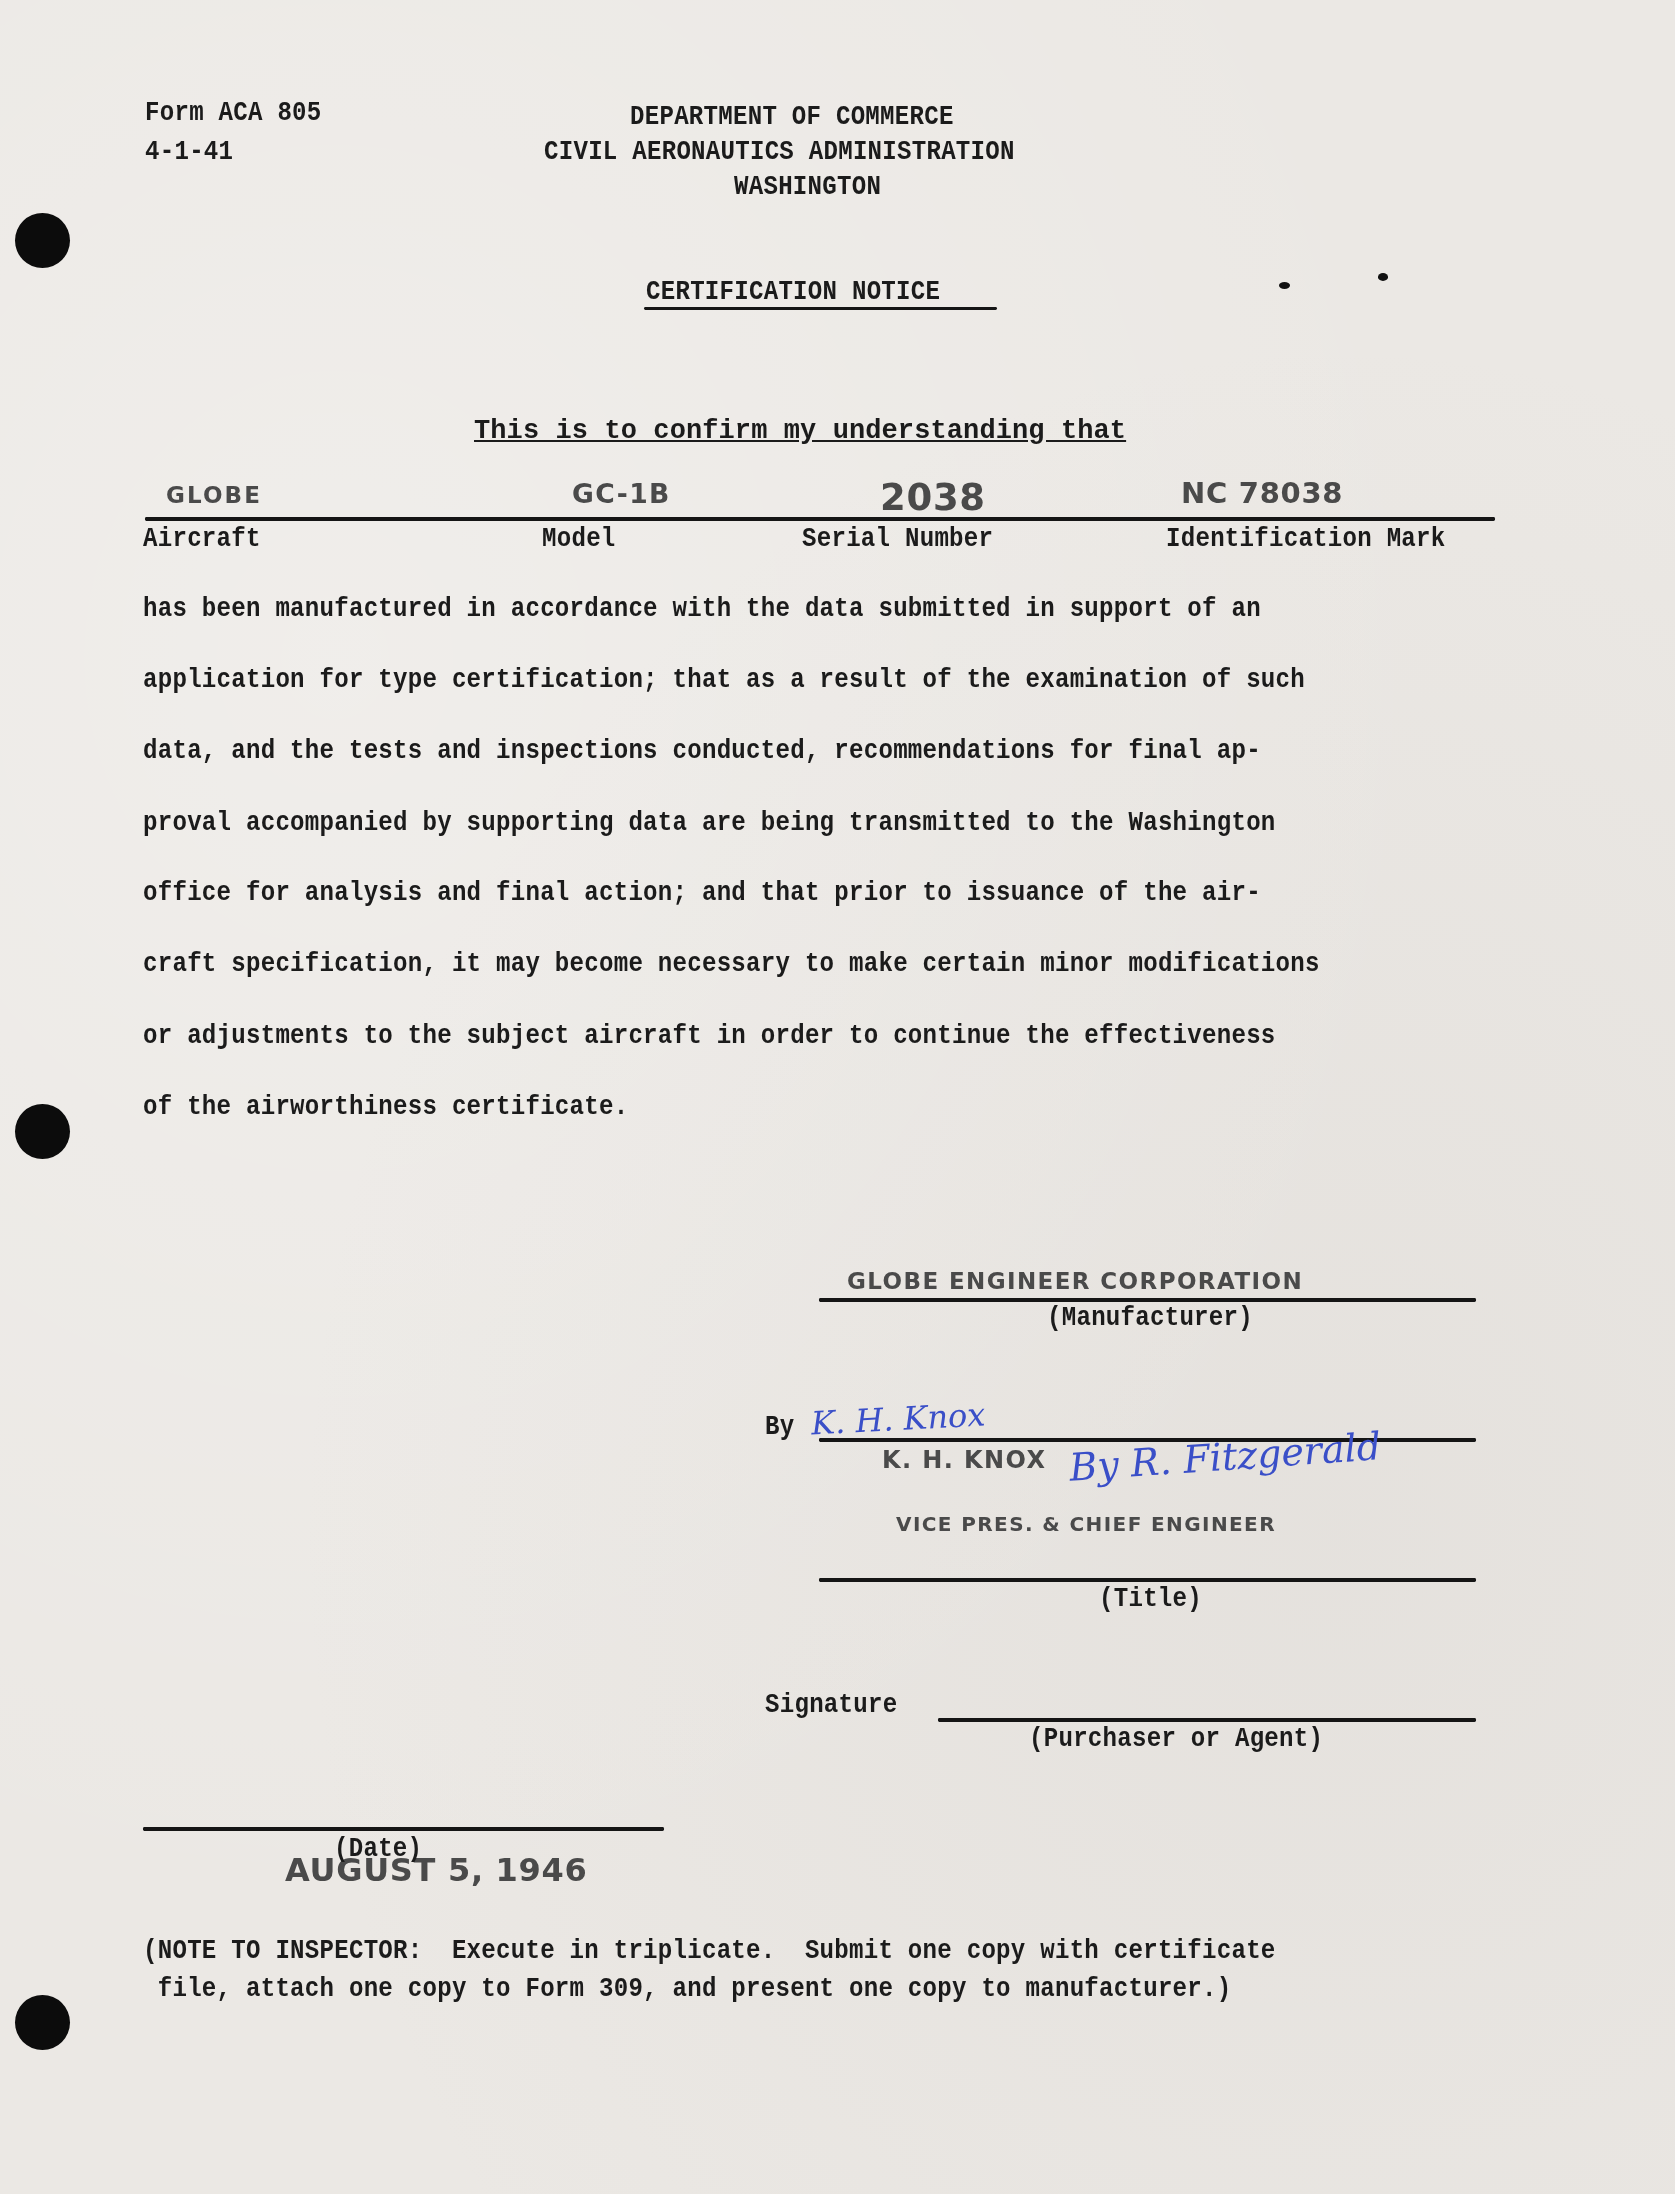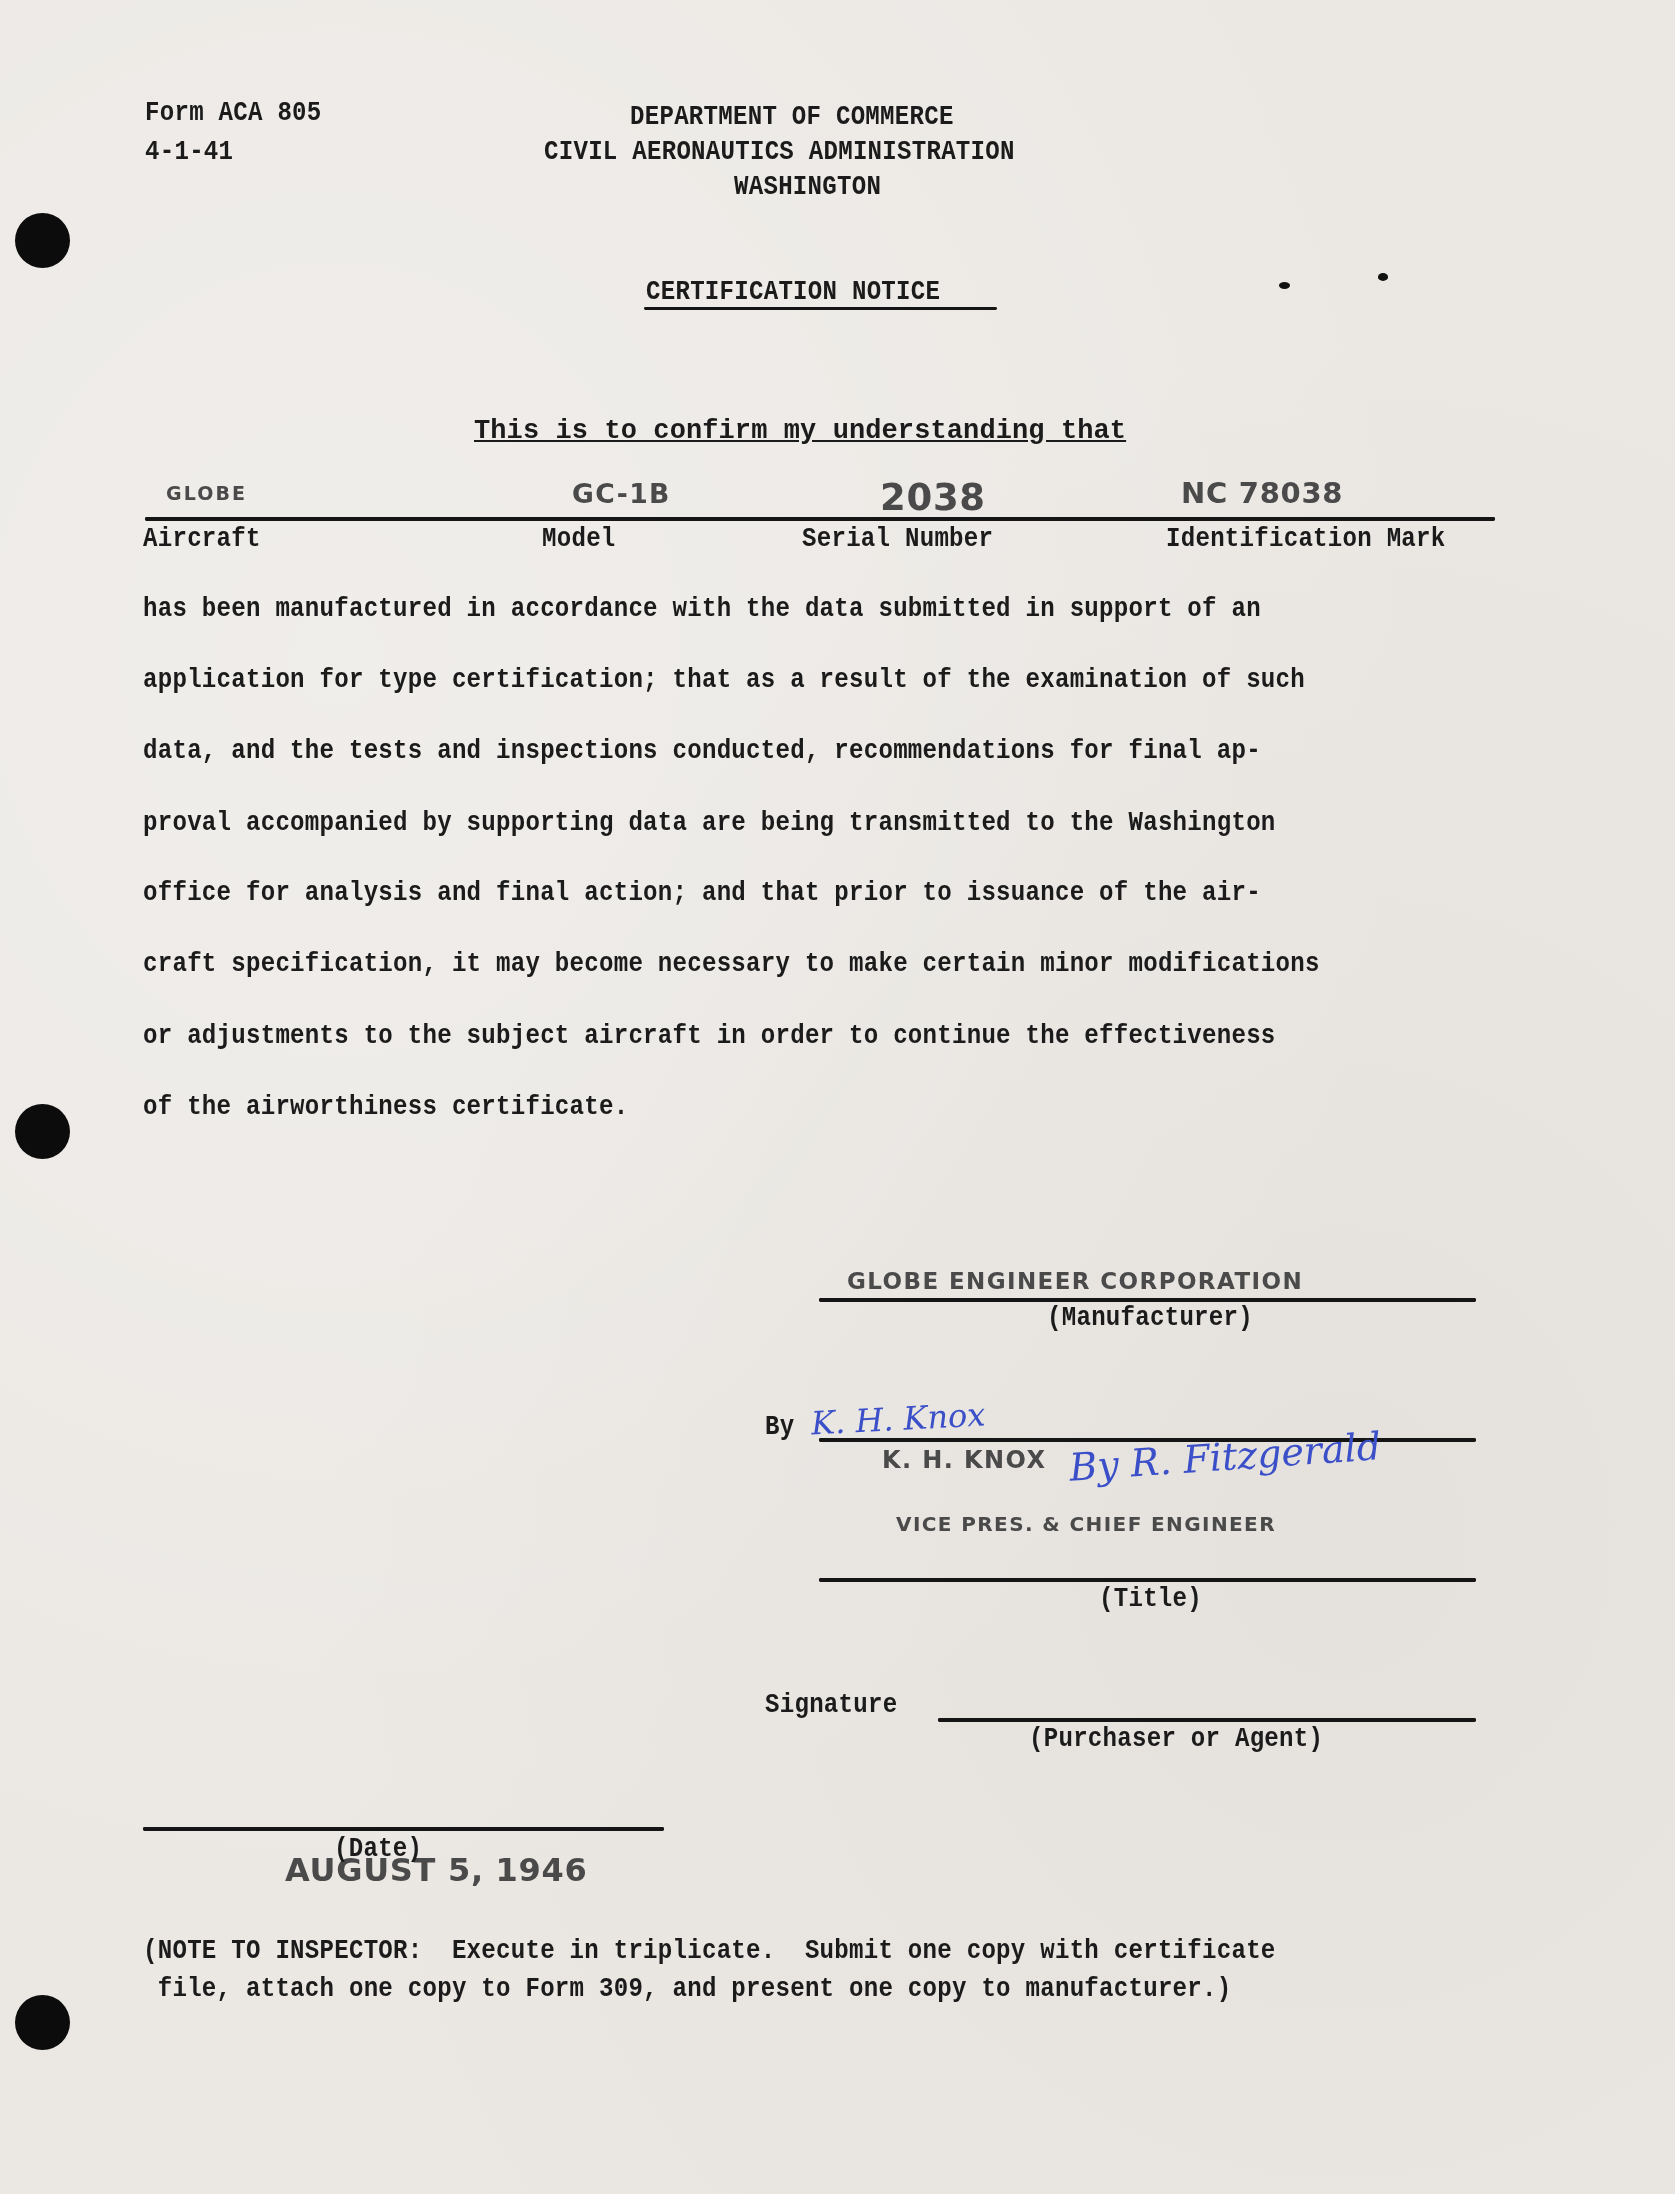--- a/index.html
+++ b/index.html
@@ -36,21 +36,21 @@
 
 <div class="t center cond" style="left:630px;top:103px;">DEPARTMENT OF COMMERCE</div>
 <div class="t center cond" style="left:544px;top:138px;">CIVIL AERONAUTICS ADMINISTRATION</div>
 <div class="t center cond" style="left:734px;top:173px;">WASHINGTON</div>
 
 <div class="t cond" style="left:646px;top:278px;">CERTIFICATION NOTICE</div>
 <div class="line" style="left:644px;top:307px;width:353px;height:2.8px;"></div>
 
 <div class="t" style="left:474px;top:418px;letter-spacing:0.1px;font-size:27px;text-decoration:underline;">This is to confirm my understanding that</div>
 
-<div class="typed" style="left:166px;top:484px;font-size:19px;">GLOBE</div>
+<div class="typed" style="left:166px;top:484px;font-size:23px;">GLOBE</div>
 <div class="typed" style="left:572px;top:481px;font-size:26.6px;letter-spacing:1.4px;">GC-1B</div>
 <div class="typed" style="left:880px;top:479px;font-size:37px;letter-spacing:0.7px;">2038</div>
 <div class="typed" style="left:1181px;top:479px;font-size:29px;letter-spacing:0.7px;">NC 78038</div>
 <div class="line" style="left:145px;top:517px;width:1350px;"></div>
 <div class="t cond" style="left:143px;top:525px;">Aircraft</div>
 <div class="t cond" style="left:542px;top:525px;">Model</div>
 <div class="t cond" style="left:802px;top:525px;">Serial Number</div>
 <div class="t cond" style="left:1166px;top:525px;">Identification Mark</div>
 
 <div class="body-line cond" style="top:595px;">has been manufactured in accordance with the data submitted in support of an</div>

